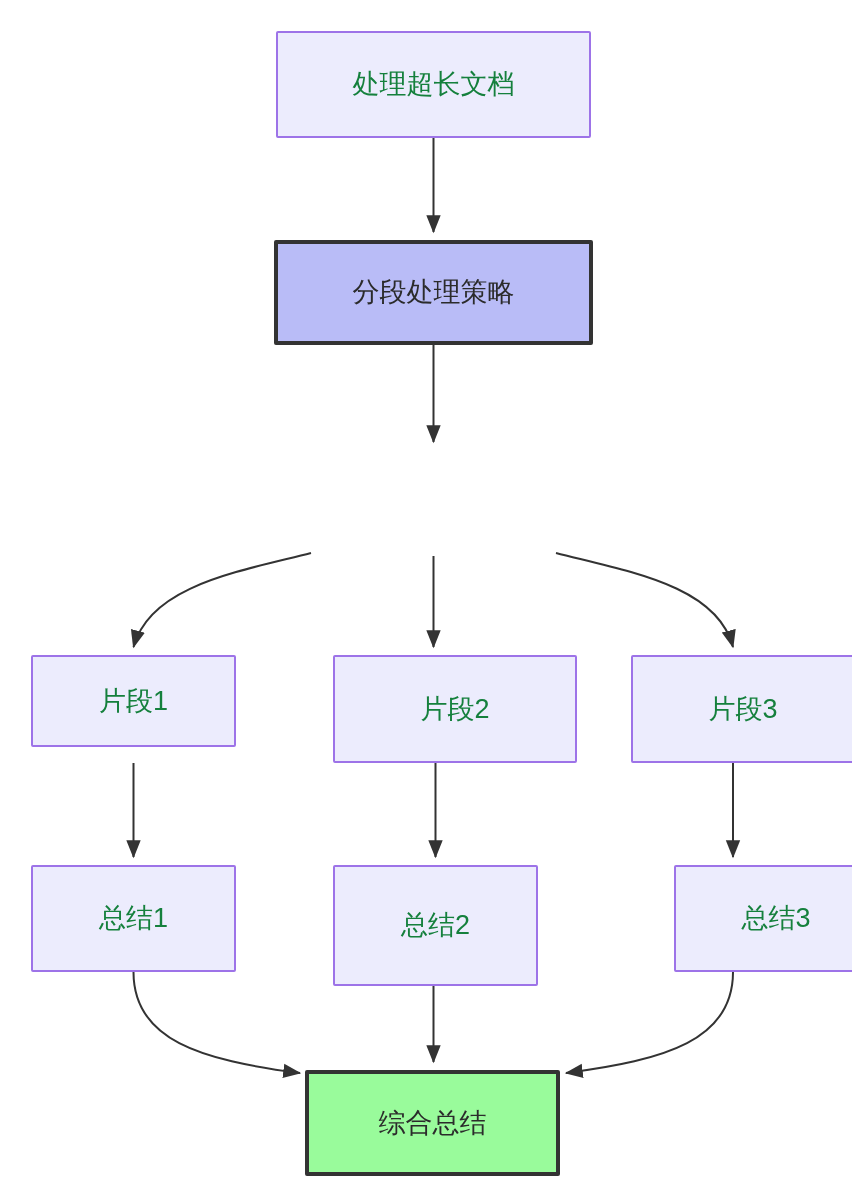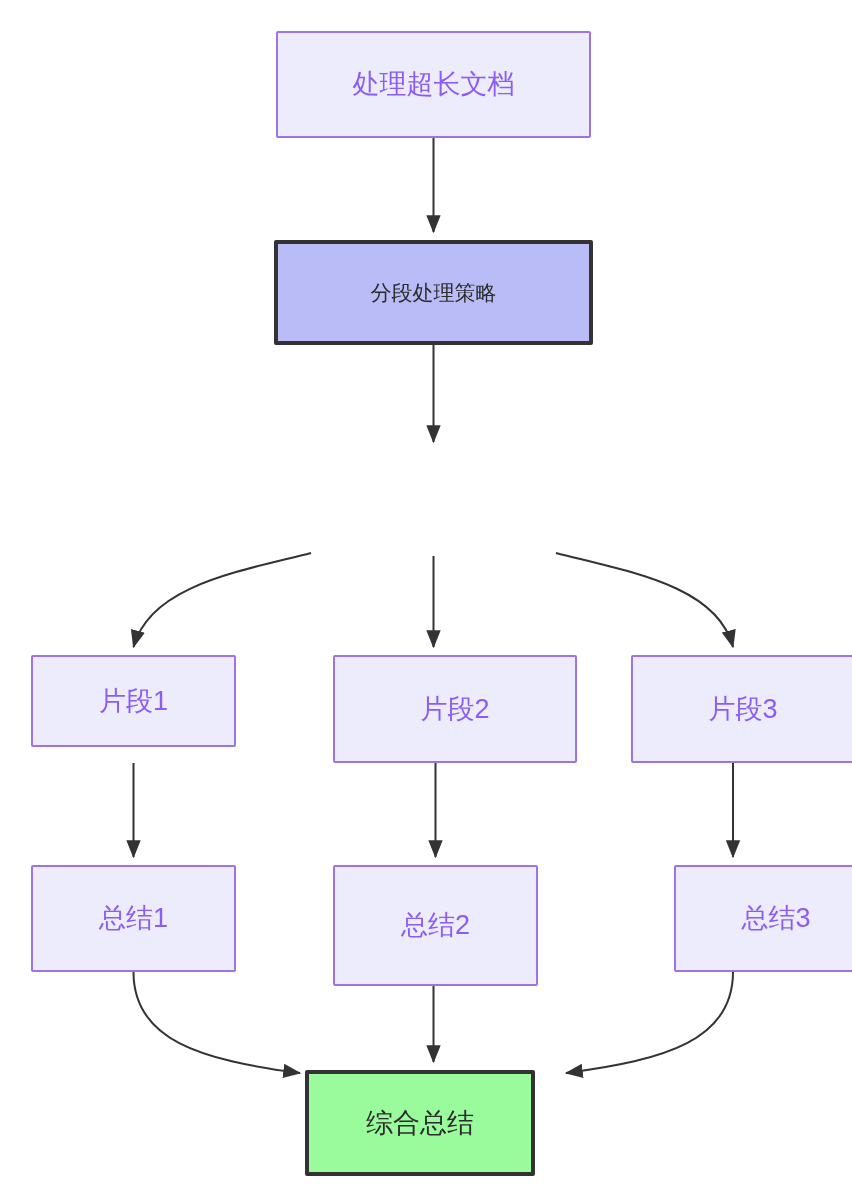--- a/index.html
+++ b/index.html
@@ -38,30 +38,30 @@
   }
   .node-label {
     display: block;
     white-space: nowrap;
   }
   
   .node.style-plain {
     background: #ececfd;
     border: 2px solid #9d73e8;
     border-radius: 2px;
-    color: #8b5cf6;
+    color: #15803d;
     font-size: 27px;
   }
   
   .node.style-emph {
     background: #b9bcf7;
     border: 4px solid #333333;
     border-radius: 2px;
     color: #2b2b2b;
-    font-size: 21px;
+    font-size: 27px;
   }
   
   .node.style-green {
     background: #99fb9b;
     border: 4px solid #333333;
     border-radius: 2px;
     color: #2b2b2b;
     font-size: 27px;
   }
 </style>
@@ -126,17 +126,17 @@
   </div>
 
   <div class="node style-plain" style="left:333px; top:865px; width:205px; height:121px;">
     <span class="node-label">总结2</span>
   </div>
 
   <div class="node style-plain" style="left:631px; top:865px; width:204px; height:107px;margin-left:43px;">
     <span class="node-label">总结3</span>
   </div>
 
-  <div class="node style-green" style="left:305px; top:1070px; width:230px; height:106px;">
+  <div class="node style-green" style="left:305px; top:1070px; width:255px; height:106px;">
     <span class="node-label">综合总结</span>
   </div>
 
 </div>
 
 </body></html>

